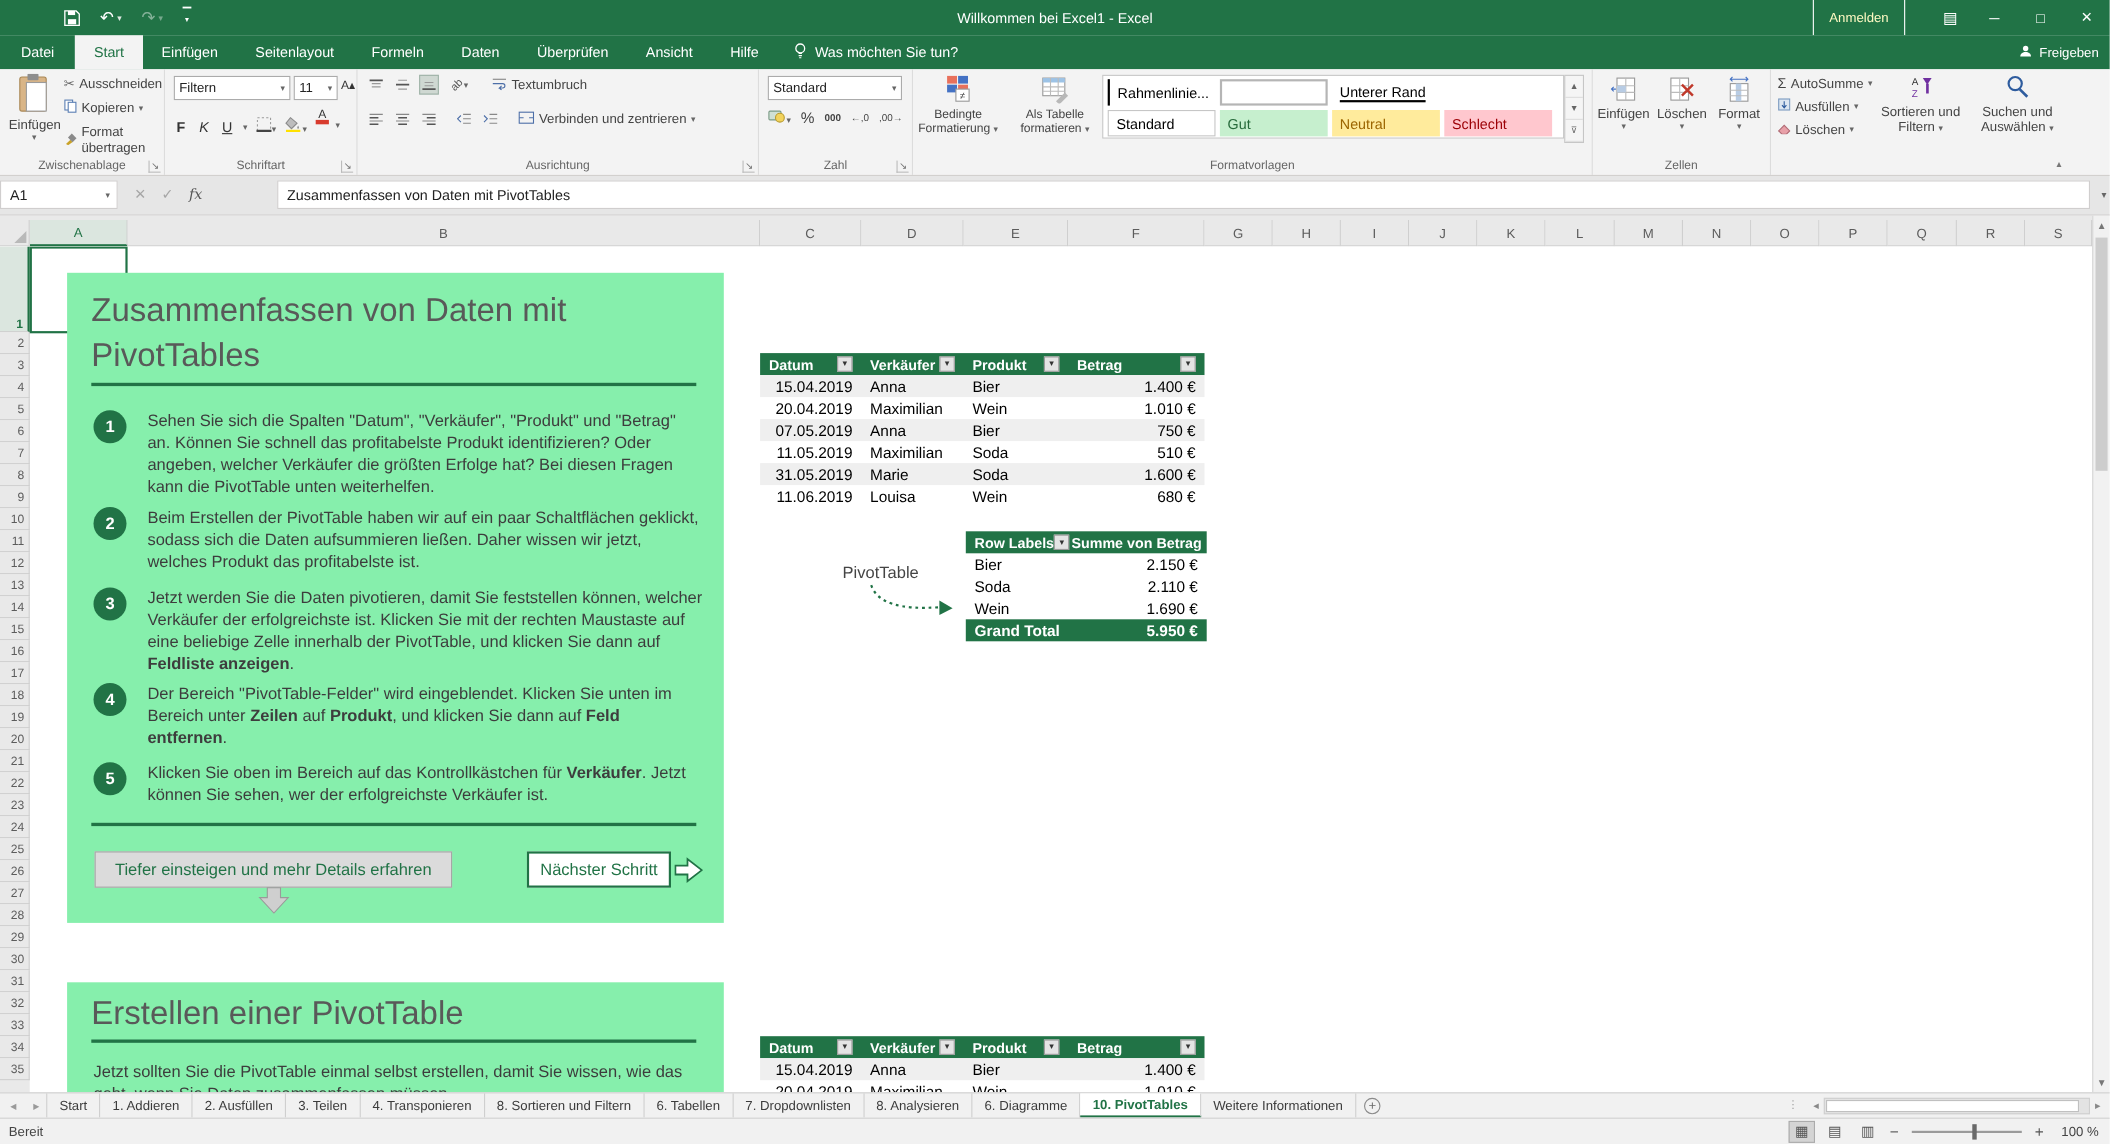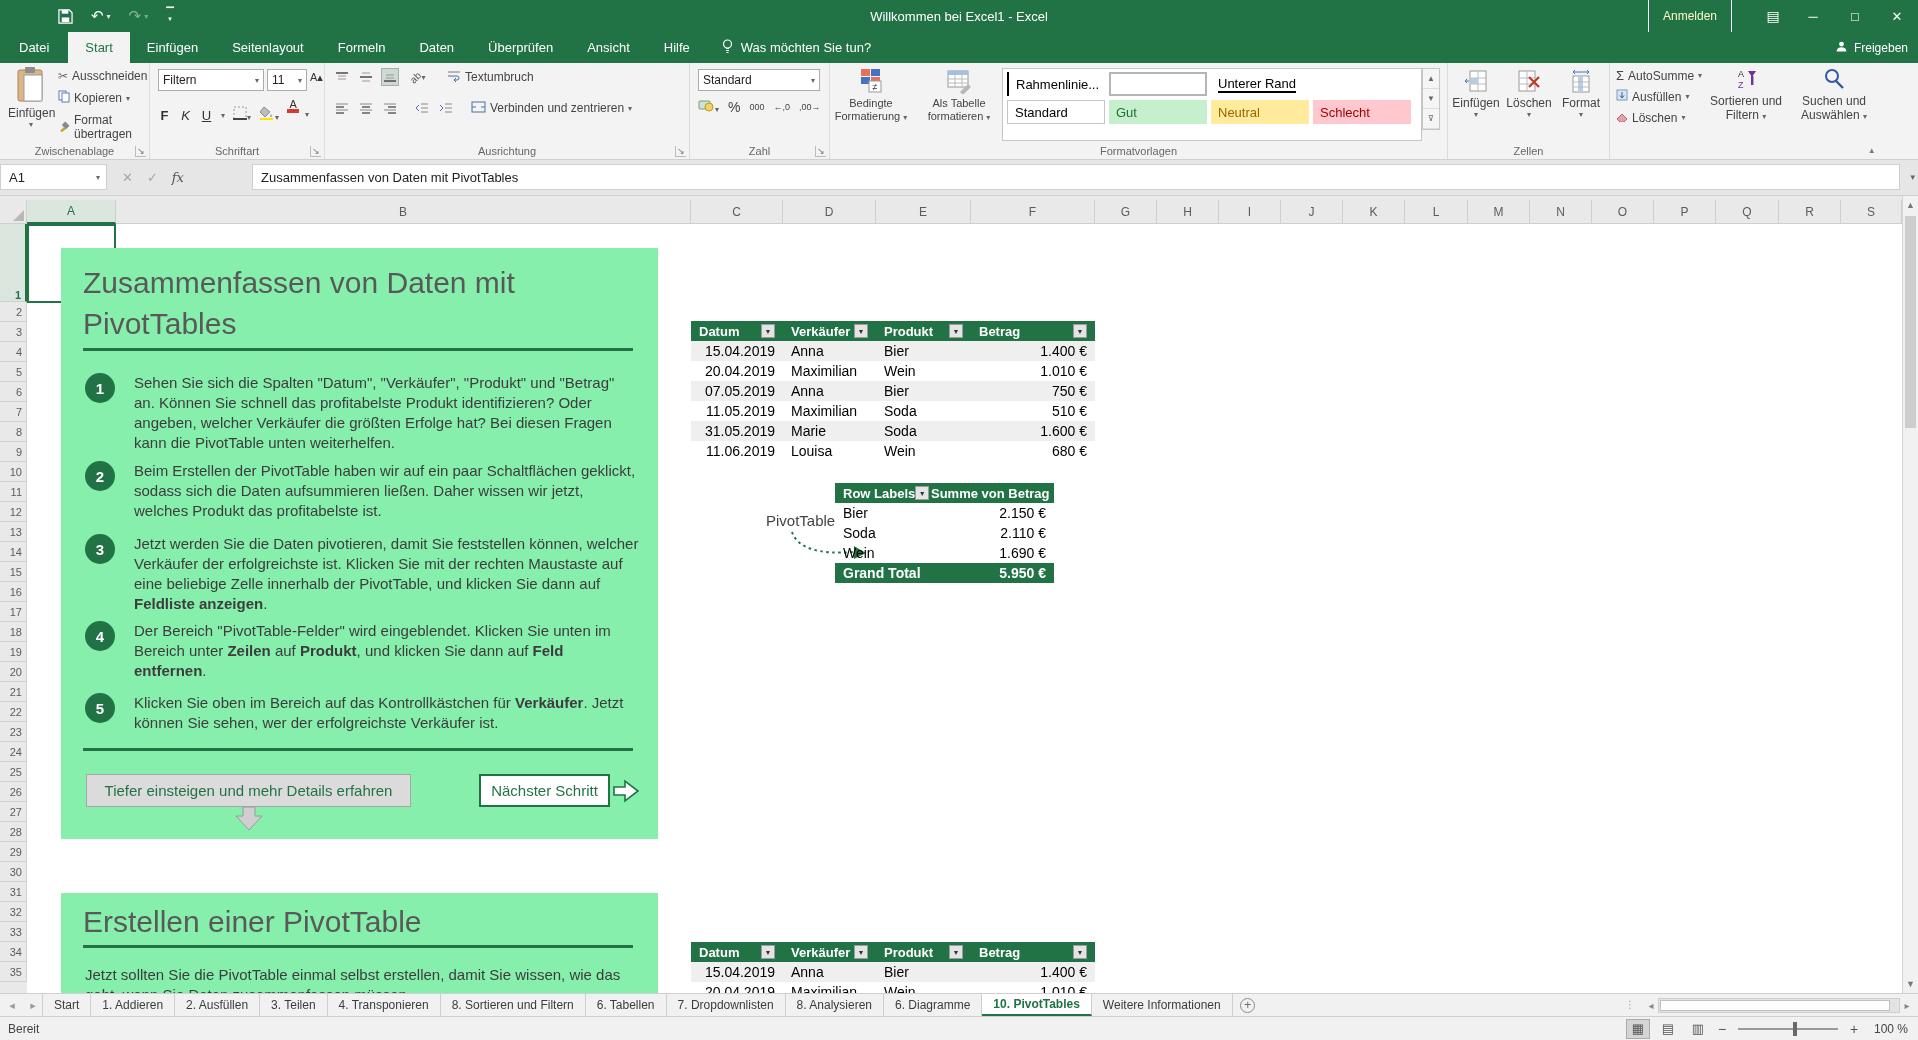--- a/index.html
+++ b/index.html
@@ -54,21 +54,21 @@
   .alrow2 { position:absolute; left:8px; top:36px; display:flex; gap:6px; align-items:center; }
   .licon { width:18px; height:18px; display:flex; align-items:center; justify-content:center; }
   .licon.pressed { background:#cfd8d2; border:1px solid #9fb3a8; }
 
   .g-num { left:690px; width:140px; }
   .numrow1 { position:absolute; left:8px; top:6px; width:122px; }
   .numrow2 { position:absolute; left:8px; top:36px; display:flex; gap:9px; align-items:center; font-size:12px; color:#444; }
 
   .g-styles { left:830px; width:618px; }
   .stylebtn { position:absolute; top:5px; width:82px; text-align:center; font-size:11px; color:#444; line-height:13px; }
-  .gallery { position:absolute; left:172px; top:5px; width:420px; height:73px; background:#fff; border:1px solid #c6c6c6; padding:3px 4px; }
+  .gallery { position:absolute; left:172px; top:5px; width:420px; height:58px; background:#fff; border:1px solid #c6c6c6; padding:3px 4px; }
   .galrow { display:flex; gap:4px; margin-bottom:4px; }
   .chip { width:98px; height:24px; font-size:13px; display:flex; align-items:center; padding:0 7px; color:#000; background:#fff; }
   .galscroll { position:absolute; right:-19px; top:-1px; width:18px; height:62px; border:1px solid #c6c6c6; background:#f5f5f5;
      display:flex; flex-direction:column; }
   .galscroll div { flex:1; display:flex; align-items:center; justify-content:center; font-size:8px; color:#666; border-bottom:1px solid #ddd; }
 
   .g-cells { left:1448px; width:162px; }
   .cellbtn { position:absolute; top:6px; width:52px; text-align:center; font-size:12px; color:#444; }
 
   .g-edit { left:1610px; width:272px; border-right:none; }
@@ -128,21 +128,21 @@
   .t1 { top:97px; } .t2 { top:718px; }
   .trow { display:flex; height:20px; }
   .thead { background:#217346; color:#fff; font-weight:bold; }
   .tcell { font-size:14px; display:flex; align-items:center; padding:0 8px; overflow:hidden; white-space:nowrap; }
   .thead .tcell { font-size:13px; }
   .filterbox { width:14px; height:14px; background:#e4e4e4; border:1px solid #9b9b9b; color:#333; font-size:7px;
      display:flex; align-items:center; justify-content:center; margin-left:auto; flex:0 0 14px; }
   .band { background:#efefef; }
 
   
-  .pivot { position:absolute; left:835px; top:259px; width:219px; }
+  .pivot { position:absolute; left:878px; top:259px; width:219px; }
   .pcell { font-size:14px; display:flex; align-items:center; padding:0 8px; white-space:nowrap; }
   .callout { position:absolute; left:766px; top:288px; font-size:15px; color:#444; }
   .calloutarrow { position:absolute; left:786px; top:306px; }
 
   .arrowdown { position:absolute; left:172px; top:558px; }
   .arrowright { position:absolute; left:552px; top:531px; }
 
   
   .vscroll { position:absolute; right:0; top:196px; width:16px; height:797px; background:#f1f1f1; border-left:1px solid #d5d5d5; }
   .vscroll .arr { height:18px; display:flex; align-items:center; justify-content:center; font-size:9px; color:#777; }
@@ -413,21 +413,21 @@
             <span>Standard</span>
             <span class="dd">▾</span>
           </div>
       </div>
       <div class="numrow2">
         <span><svg width="17" height="13" viewBox="0 0 17 13">
               <rect x="1" y="2" width="11" height="8" rx="1" fill="#cfe0d4" stroke="#7a9a85"></rect>
               <circle cx="11" cy="8" r="4" fill="#f2d35c" stroke="#b99b2e"></circle>
             </svg><span class="dd">▾</span></span>
         <span style="font-size:14px;">%</span>
-        <span style="font-size:9px;font-weight:normal;">000</span>
+        <span style="font-size:9px;font-weight:bold;">000</span>
         <span style="font-size:9px;">←,0</span>
         <span style="font-size:9px;">,00→</span>
       </div>
       <div class="glabel">Zahl</div>
       <div class="launch">↘</div>
     </div>
 
     <div class="rgroup g-styles">
       <div class="stylebtn" style="left:0px;">
         <span><svg width="26" height="26" viewBox="0 0 26 26">

